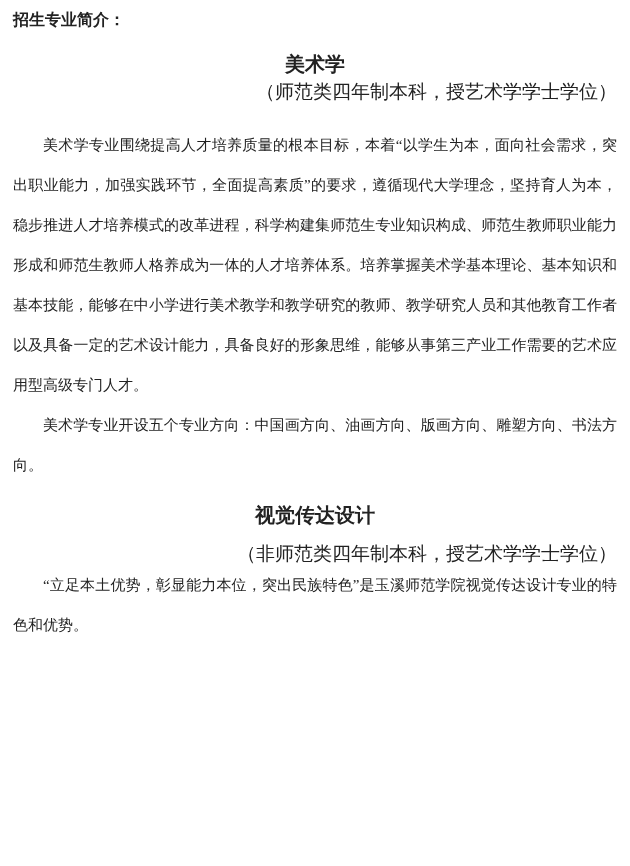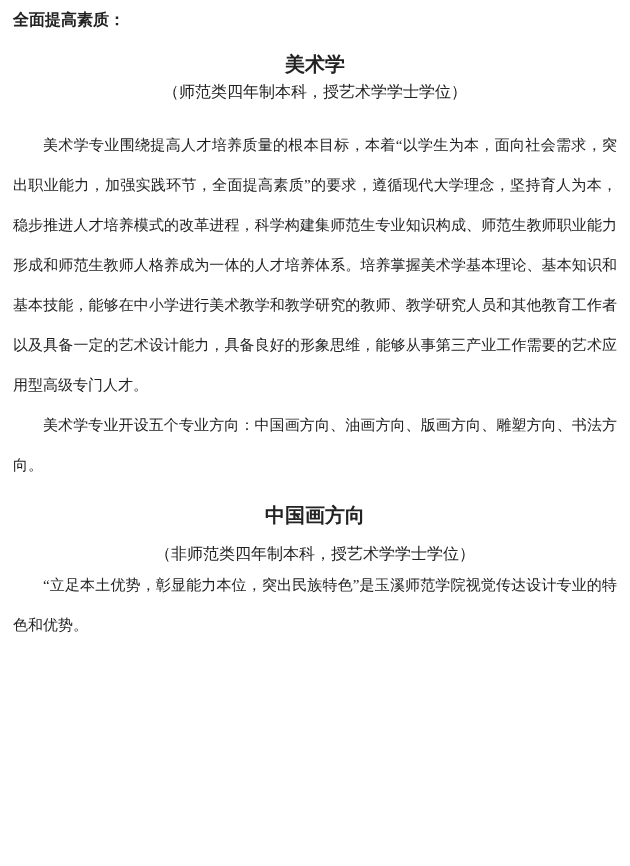--- a/index.html
+++ b/index.html
@@ -27,24 +27,24 @@
     text-align: left;
   }
   .section-heading {
     font-size: 20px;
     font-weight: bold;
     line-height: 22px;
     text-align: center;
     margin: 0;
   }
   .section-subtitle {
-    font-size: 16px;
+    font-size: 19px;
     font-weight: normal;
     line-height: 22px;
-    text-align: center;
+    text-align: right;
     margin: 0;
   }
   .heading-1 { margin-top: 23px; }
   .subtitle-1 { margin-top: 6px; }
   .heading-2 { margin-top: 19px; }
   .subtitle-2 { margin-top: 17px; }
   .body-para {
     font-size: 15px;
     line-height: 40px;
     text-align: justify;
@@ -54,28 +54,28 @@
     word-break: break-all;
   }
   .para-first-1 { margin-top: 22px; }
   .para-first-2 { margin-top: 24px; }
 </style>
 </head>
 <body>
 
 <div class="doc">
 
-  <h1 class="page-title">全面提高素质：</h1>
+  <h1 class="page-title">招生专业简介：</h1>
 
   <section>
     <h2 class="section-heading heading-1">美术学</h2>
     <p class="section-subtitle subtitle-1">（师范类四年制本科，授艺术学学士学位）</p>
     <p class="body-para para-first-1">美术学专业围绕提高人才培养质量的根本目标，本着“以学生为本，面向社会需求，突出职业能力，加强实践环节，全面提高素质”的要求，遵循现代大学理念，坚持育人为本，稳步推进人才培养模式的改革进程，科学构建集师范生专业知识构成、师范生教师职业能力形成和师范生教师人格养成为一体的人才培养体系。培养掌握美术学基本理论、基本知识和基本技能，能够在中小学进行美术教学和教学研究的教师、教学研究人员和其他教育工作者以及具备一定的艺术设计能力，具备良好的形象思维，能够从事第三产业工作需要的艺术应用型高级专门人才。</p>
     <p class="body-para">美术学专业开设五个专业方向：中国画方向、油画方向、版画方向、雕塑方向、书法方向。</p>
   </section>
 
   <section>
-    <h2 class="section-heading heading-2">中国画方向</h2>
+    <h2 class="section-heading heading-2">视觉传达设计</h2>
     <p class="section-subtitle subtitle-2">（非师范类四年制本科，授艺术学学士学位）</p>
     <p class="body-para">“立足本土优势，彰显能力本位，突出民族特色”是玉溪师范学院视觉传达设计专业的特色和优势。</p>
   </section>
 
 </div>
 
 </body></html>

